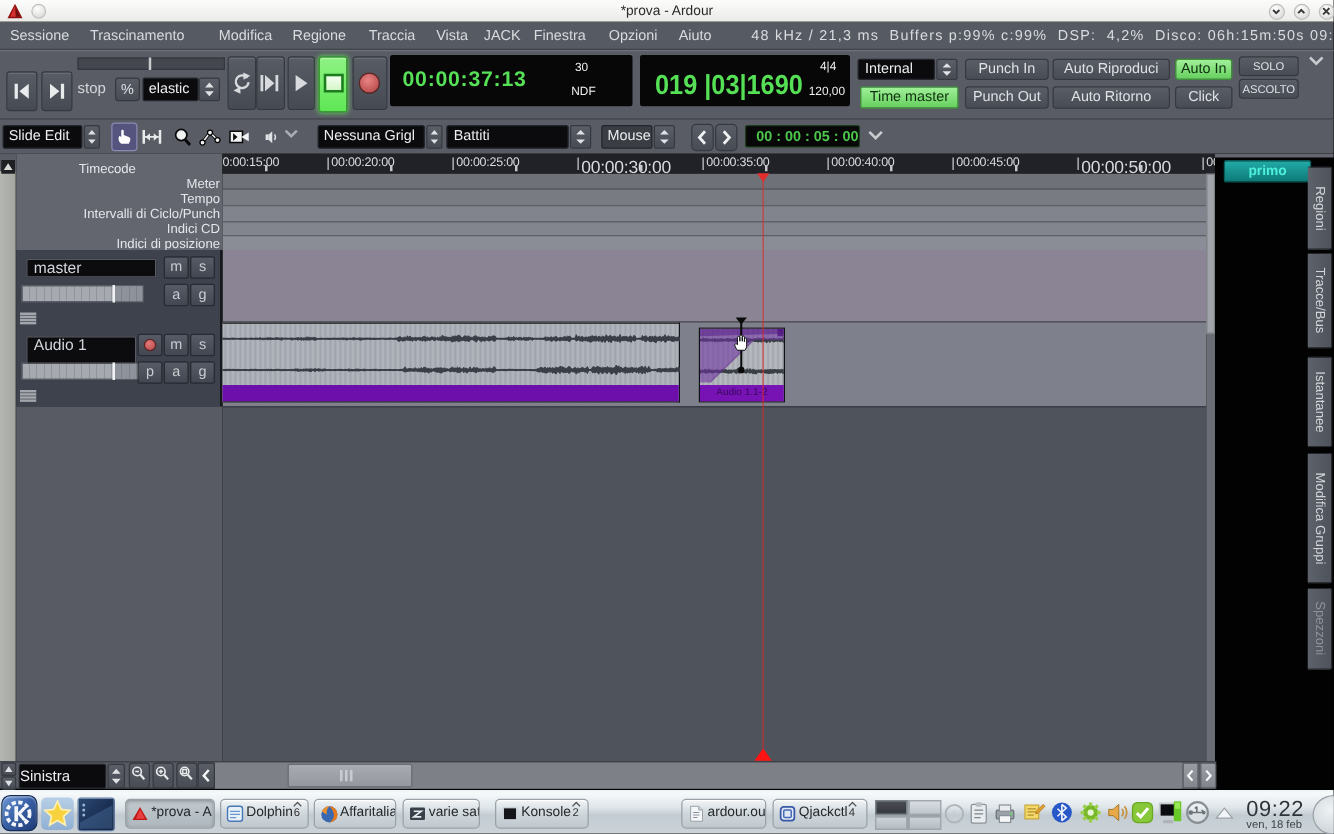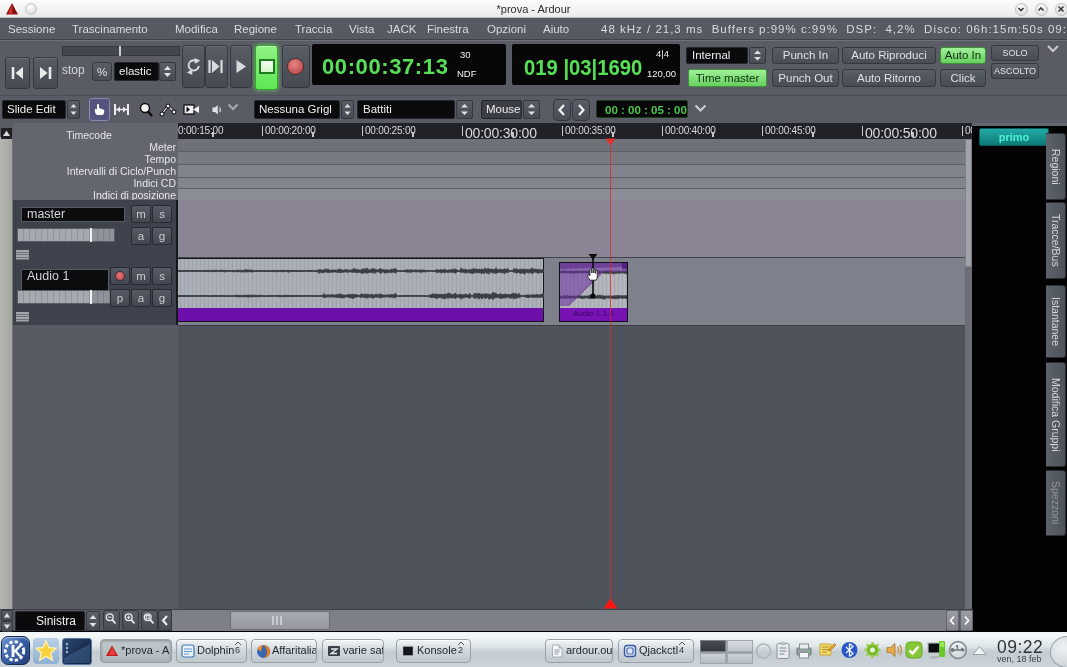--- a/index.html
+++ b/index.html
@@ -95,21 +95,21 @@
 <div class="abs tbtn" style="left:230px;top:45px;width:22px;height:43px"></div>
 <svg class="abs" style="left:230px;top:45px" width="22" height="43" viewBox="0 0 22 43">
     <path d="M6.5 15 L16 21.5 L6.5 28 Z" fill="#d8dade"></path>
   </svg>
 <div class="abs" style="left:255px;top:45px;width:23px;height:45px;background:linear-gradient(#8ef283,#5fe755);border:1px solid #35a32c;border-radius:3px;box-shadow:inset 0 1px 0 rgba(255,255,255,.45), 0 0 4px rgba(100,240,90,.8)"></div>
 <div class="abs" style="left:259px;top:59px;width:16px;height:15px;background:linear-gradient(#f6fff2,#d2f6c6);border:2px solid #1d7c1d"></div>
 <div class="abs tbtn" style="left:282px;top:45px;width:28px;height:43px"></div>
 <div class="abs" style="left:287px;top:58px;width:17px;height:17px;border-radius:50%;background:radial-gradient(circle at 42% 35%,#e88484,#c05454 70%,#a84444);border:1px solid #5c2626"></div>
 
 <div class="abs clock" style="left:312px;top:44px;width:194px;height:41px"></div>
-<div class="abs" style="left:322px;top:54px;font-size:22px;font-weight:bold;color:#55e055;letter-spacing:0.6px">00:00:37:13</div>
+<div class="abs" style="left:322px;top:54px;font-size:17px;font-weight:bold;color:#55e055;letter-spacing:0.6px">00:00:37:13</div>
 <div class="abs" style="left:460px;top:49px;font-size:9.5px;color:#f0f0f0">30</div>
 <div class="abs" style="left:457px;top:68px;font-size:9.5px;color:#f0f0f0">NDF</div>
 
 <div class="abs clock" style="left:512px;top:44px;width:168px;height:41px"></div>
 <div class="abs" style="left:524px;top:55px;font-size:22px;font-weight:bold;color:#55e055;transform:scaleX(0.92);transform-origin:0 0">019 |03|1690</div>
 <div class="abs" style="left:656px;top:48px;font-size:9.5px;color:#f0f0f0">4|4</div>
 <div class="abs" style="left:647px;top:68px;font-size:9.5px;color:#f0f0f0">120,00</div>
 
 <div class="abs blackbox" style="left:686px;top:47px;width:62px;height:17px;line-height:15px;padding-left:5px">Internal</div>
 <div class="abs spin" style="left:749px;top:47px;width:17px;height:17px"></div>
@@ -202,21 +202,21 @@
     <path d="M1.5 1.5 L6.5 6.5 L11.5 1.5" stroke="#c8cace" stroke-width="2.2" fill="none"></path>
   </svg>
 
 <div class="abs" style="left:0;top:123px;width:13px;height:486px;background:#595c64"></div>
 <div class="abs" style="left:0;top:137px;width:13px;height:472px;background:linear-gradient(90deg,#b5b8b2,#a4a7a1);border-right:1px solid #70736e"></div>
 <div class="abs" style="left:1px;top:128px;width:11px;height:11px;background:#1e2023"></div>
 <svg class="abs" style="left:1px;top:128px" width="11" height="11" viewBox="0 0 11 11">
     <path d="M5.5 2.5 L9 8 L2 8 Z" fill="#d8dad6"></path>
   </svg>
 <div class="abs" style="left:13px;top:123px;width:165px;height:77px;background:#63666e"></div>
-<div class="abs rlabel" style="right:898px;top:129px;width:160px;text-align:center">Timecode</div>
+<div class="abs rlabel" style="right:844px;top:129px;width:160px;text-align:left">Timecode</div>
 <div class="abs rlabel" style="right:891px;top:141px;width:160px;text-align:right">Meter</div>
 <div class="abs rlabel" style="right:891px;top:153px;width:160px;text-align:right">Tempo</div>
 <div class="abs rlabel" style="right:891px;top:165px;width:160px;text-align:right">Intervalli di Ciclo/Punch</div>
 <div class="abs rlabel" style="right:891px;top:177px;width:160px;text-align:right">Indici CD</div>
 <div class="abs rlabel" style="right:891px;top:189px;width:160px;text-align:right">Indici di posizione</div>
 <div class="abs" style="left:178px;top:123px;width:794px;height:16px;background:#202227;overflow:hidden">
 <div style="position:absolute;left:84px;top:3px;width:1px;height:10px;background:#c8cace"></div>
 <div style="position:absolute;left:87px;top:2px;font-size:10px;color:#d8dade;letter-spacing:-0.2px;white-space:nowrap">00:00:20:00</div>
 <div style="position:absolute;left:134px;top:9px;width:2px;height:5px;background:#c4c6ca"></div>
 <div style="position:absolute;left:184px;top:3px;width:1px;height:10px;background:#c8cace"></div>
@@ -337,21 +337,21 @@
 <div class="abs" style="left:0;top:609px;width:973px;height:22px;background:#575a62;border-top:1px solid #3c3f45;border-bottom:1px solid #35383d"></div>
 
 <div class="abs spin" style="left:1px;top:610px;width:12px;height:11px"></div>
 <svg class="abs" style="left:1px;top:610px" width="12" height="11" viewBox="0 0 12 11">
     <path d="M6 3 L9 7.5 L3 7.5 Z" fill="#e0e2e6"></path>
   </svg>
 <div class="abs spin" style="left:1px;top:621px;width:12px;height:11px"></div>
 <svg class="abs" style="left:1px;top:621px" width="12" height="11" viewBox="0 0 12 11">
     <path d="M6 8 L9 3.5 L3 3.5 Z" fill="#e0e2e6"></path>
   </svg>
-<div class="abs blackbox" style="left:15px;top:611px;width:70px;height:20px;line-height:18px;padding-left:20px;font-size:12px">Sinistra</div>
+<div class="abs blackbox" style="left:15px;top:611px;width:70px;height:20px;line-height:18px;padding-left:0;font-size:12px">Sinistra</div>
 <div class="abs spin" style="left:86px;top:611px;width:14px;height:20px"></div>
 <svg class="abs" style="left:86px;top:611px" width="14" height="20" viewBox="0 0 14 20">
     <path d="M7 4 L10.5 8 L3.5 8 Z" fill="#e0e2e6"></path>
     <path d="M7 16 L10.5 12 L3.5 12 Z" fill="#e0e2e6"></path>
   </svg>
 <div class="abs graybtn" style="left:103px;top:610px;width:17px;height:21px;border-radius:3px"></div>
 <svg class="abs" style="left:103px;top:610px" width="17" height="21" viewBox="0 0 17 21">
     <circle cx="6.7" cy="7.2" r="3.4" fill="none" stroke="#e8eaec" stroke-width="1.3"></circle>
     <path d="M9.3 9.8 L12.5 13.5" stroke="#e8eaec" stroke-width="1.8"></path>
     <path d="M5.2 7.2 L8.2 7.2" stroke="#e8eaec" stroke-width="1.1" fill="none"></path>

